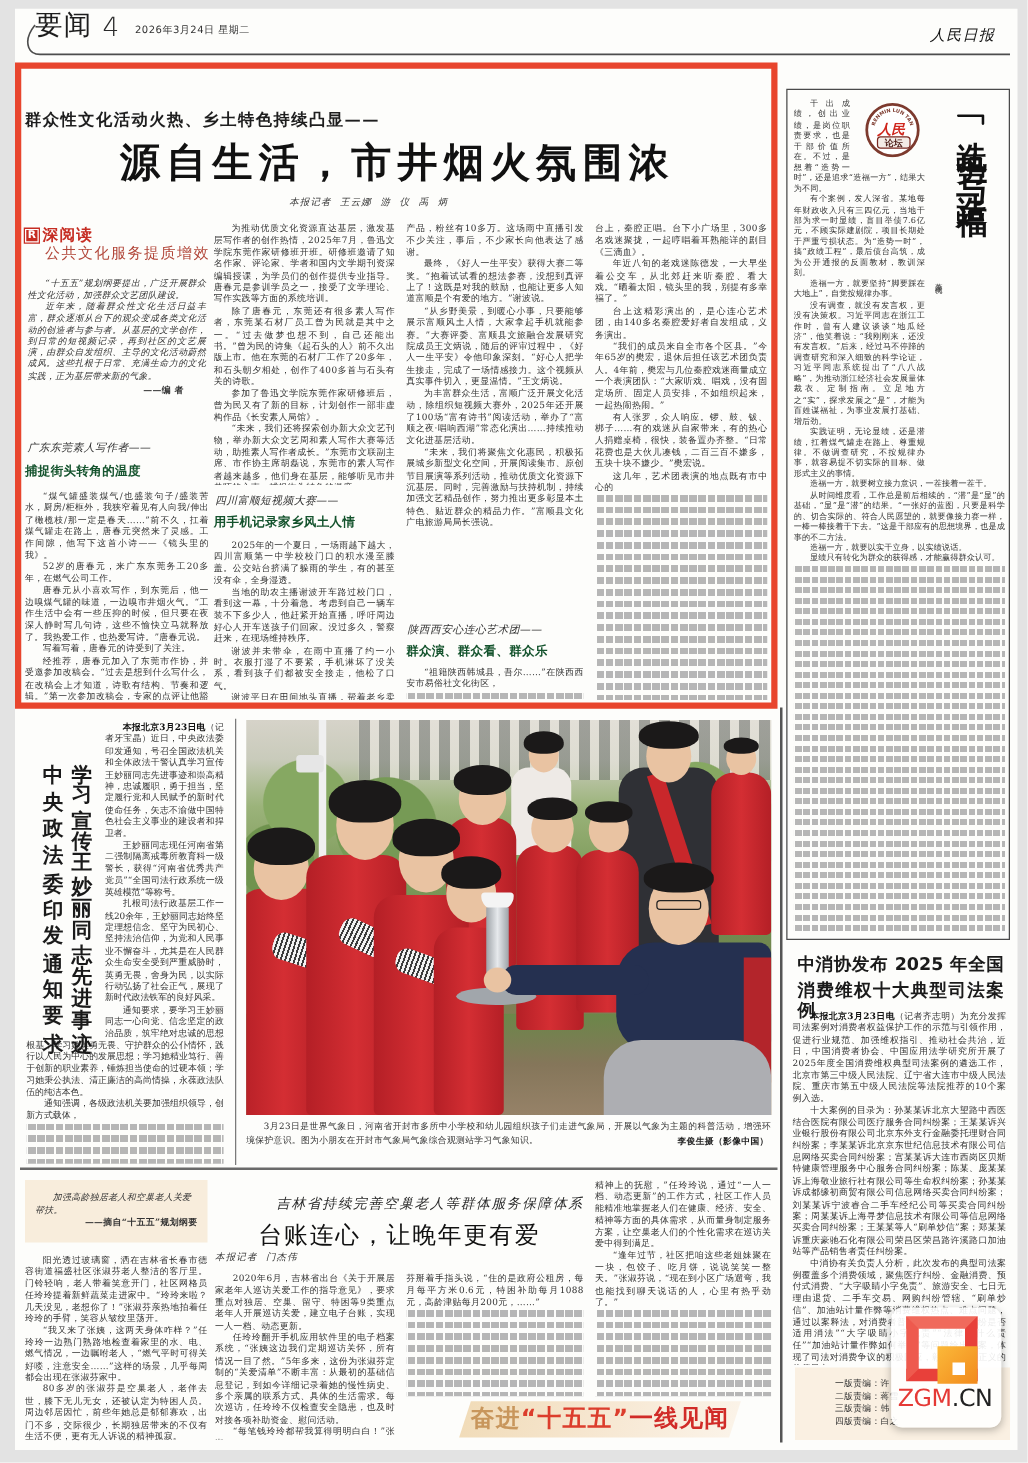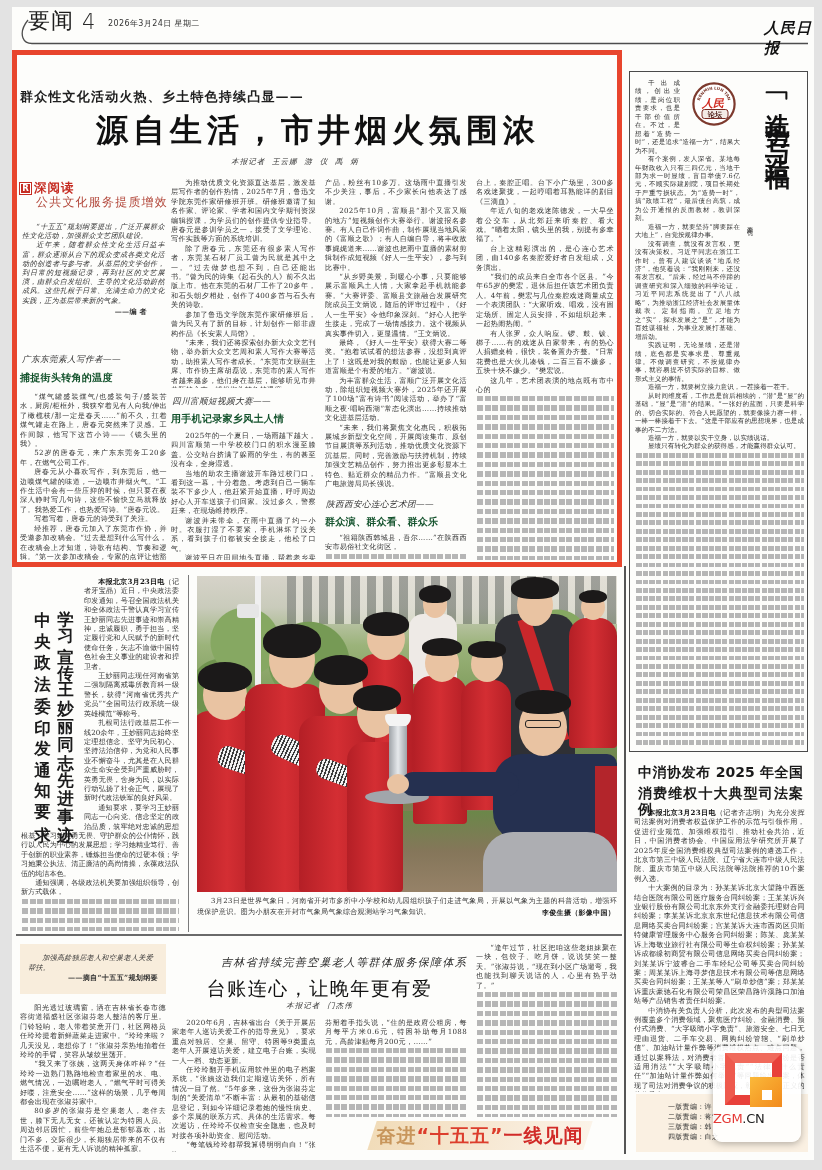--- a/index.html
+++ b/index.html
@@ -4,21 +4,21 @@
 <style>
 *{box-sizing:border-box;margin:0;padding:0}
 html,body{width:822px;height:1170px;overflow:hidden}
 body{position:relative;background:#e3e3e3;font-family:"DejaVu Serif",serif;color:#2b2b2b}
 .a{position:absolute}
 .paper{left:12px;top:7px;width:802px;height:1153px;background:#fdfdfb}
 
 .hdr-sec{left:28px;top:8px;font-family:"DejaVu Sans",sans-serif;font-size:22px;line-height:26px;letter-spacing:1px;color:#1d1d1d}
 .hdr-num{left:82px;top:10px;font-family:"DejaVu Sans",sans-serif;font-size:21px;line-height:24px;font-weight:300;color:#2a2a2a}
 .hdr-date{left:108px;top:19px;font-family:"DejaVu Sans",sans-serif;font-size:8px;line-height:10px;letter-spacing:.4px;color:#333}
-.hdr-mast{left:764px;top:18px;font-family:"Liberation Serif",serif;font-style:italic;font-weight:bold;font-size:15px;line-height:20px;letter-spacing:1px;color:#111}
+.hdr-mast{left:744px;top:18px;font-family:"Liberation Serif",serif;font-style:italic;font-weight:normal;font-size:12px;line-height:20px;letter-spacing:1px;color:#111}
 
 .hl{left:12px;top:50px;width:610px;height:517px;border:5px solid #e8452d;z-index:20;pointer-events:none}
 
 .lead-kicker{left:20px;top:89px;font-family:"DejaVu Serif",serif;font-weight:bold;font-size:13px;line-height:16px;letter-spacing:1.2px;color:#1e1e1e}
 .lead-head{left:20px;top:111px;width:596px;text-align:center;font-family:"DejaVu Sans",sans-serif;font-weight:bold;font-size:32px;line-height:38px;letter-spacing:5px;color:#111}
 .lead-byline{left:200px;top:157px;width:190px;text-align:center;font-size:7.5px;line-height:9px;font-style:italic;letter-spacing:1px;color:#333;white-space:pre}
 .dr{left:20px;top:181px;height:14px;display:flex;align-items:center}
 .dr-badge{width:11px;height:11px;background:#c62d23;color:#fff;font-family:"DejaVu Sans",sans-serif;font-weight:bold;font-size:8.5px;line-height:11px;text-align:center;box-shadow:inset 0 0 0 1px #fff,0 0 0 1px #c62d23;margin-right:3px}
 .dr-label{font-family:"DejaVu Sans",sans-serif;font-weight:bold;font-size:12.5px;line-height:14px;letter-spacing:1px;color:#c62d23}
 .dr-topic{left:36px;top:195px;font-family:"DejaVu Sans",sans-serif;font-size:12px;line-height:14px;letter-spacing:1.2px;color:#b2473a}
@@ -60,30 +60,30 @@
 .cm-author{left:746px;top:222px;writing-mode:vertical-rl;font-size:6px;line-height:8px;letter-spacing:1.5px;color:#444}
 .cm-logo{left:692px;top:82px;width:44px;height:44px}
 
 .ch{left:638px;width:165px;font-family:"DejaVu Sans",sans-serif;font-weight:bold;font-size:14px;line-height:16px;text-align:justify;text-align-last:justify;color:#1a1a1a}
 .ebox{left:636px;top:1094px;width:172px;height:58px;background:#faf0e2}
 .ebox div{position:absolute;left:32px;font-size:7px;line-height:9px;letter-spacing:.3px;color:#333;white-space:nowrap}
 .wm{left:713px;top:1046px;width:88px;height:96px;background:rgba(255,255,255,.9);border-radius:9px;box-shadow:0 2px 7px rgba(0,0,0,.28);z-index:30}
 .wm-frame{left:12px;top:7px;width:57px;height:52px;border:10px solid #e8403a;border-top-color:#f06a5c;border-left-color:#ee5a4e}
 .wm-sq{left:37px;top:31px;width:32px;height:30px;background:linear-gradient(135deg,#fbb93a,#f28a1c)}
 .wm-sq2{left:49px;top:44px;width:10px;height:10px;background:#fff}
-.wm-txt{left:0;top:64px;width:81px;text-align:left;font-family:"DejaVu Sans",sans-serif;font-size:13px;line-height:18px;letter-spacing:-.3px}
+.wm-txt{left:0;top:64px;width:81px;text-align:right;font-family:"DejaVu Sans",sans-serif;font-size:19px;line-height:18px;letter-spacing:-.3px}
 .wm-txt .r{color:#e53935}
 .wm-txt .k{color:#222}
 
 .qbox{left:20px;top:944px;width:146px;height:50px;background:#f8eddc;padding:9px 8px 0 8px;font-size:7.1px;line-height:9.5px;letter-spacing:.3px;color:#333}
 .qbox .q{font-style:italic;text-indent:2em}
 .qbox .s{text-align:right;font-weight:bold;margin-top:1px}
 .jk-kicker{left:172px;top:956px;width:295px;text-align:right;font-size:11px;line-height:13px;font-style:italic;letter-spacing:1.3px;color:#2a2a2a}
 .jk-head{left:172px;top:977px;width:295px;text-align:center;font-family:"DejaVu Sans",sans-serif;font-size:19px;line-height:23px;letter-spacing:1.5px;color:#111}
-.jk-by{left:172px;top:1001px;width:295px;text-align:center;font-size:7.5px;line-height:9px;font-style:italic;letter-spacing:1px;color:#333;white-space:pre}
+.jk-by{left:172px;top:1001px;width:295px;font-size:7.5px;line-height:9px;font-style:italic;letter-spacing:1px;color:#333;white-space:pre}
 .banner{left:372px;top:1121px;width:216px;height:29px}
 .banner-bg{position:absolute;left:0;top:0;width:216px;height:29px;background:linear-gradient(90deg,#f1dcb9 0%,#f6e6cf 45%,#fbf3e8 100%);transform:skewX(-18deg)}
 .banner-text{position:absolute;left:0;top:0;width:216px;text-align:center;font-family:"DejaVu Sans",sans-serif;font-weight:bold;font-size:19px;line-height:29px;letter-spacing:1px;white-space:nowrap}
 .b1{color:#c8965c}.b2{color:#dc3d2c}.b3{color:#d12b28}
 </style>
 </head>
 <body>
 
 <div class="a paper"></div>
 
@@ -132,23 +132,22 @@
 <div class="a st" style="left:171px;top:411px;width:145px">用手机记录家乡风土人情</div>
 <div class="t" style="left:171px;top:431px;width:145px;height:129px">
   <p>2025年的一个夏日，一场雨越下越大，四川富顺第一中学校校门口的积水漫至膝盖。公交站台挤满了躲雨的学生，有的甚至没有伞，全身湿透。</p>
   <p>当地的助农主播谢波开车路过校门口，看到这一幕，十分着急。考虑到自己一辆车装不下多少人，他赶紧开始直播，呼吁周边好心人开车送孩子们回家。没过多久，警察赶来，在现场维持秩序。</p>
   <p>谢波并未带伞，在雨中直播了约一小时。衣服打湿了不要紧，手机淋坏了没关系，看到孩子们都被安全接走，他松了口气。</p>
   <p>谢波平日在田间地头直播，帮着老乡卖农</p>
 </div>
 
 <div class="t" style="left:325px;top:178px;width:142px;height:315px">
   <p class="c">产品，粉丝有10多万。这场雨中直播引发不少关注，事后，不少家长向他表达了感谢。</p>
-  <p>2025年10月，富顺县“那个又富又顺的地方”短视频创作大赛举行。谢波报名参赛。有人自己作词作曲，制作展现当地风采的《富顺之歌》；有人自编自导，将丰收故事娓娓道来……谢波也把雨中直播的素材剪辑制作成短视频《好人一生平安》，参与到比赛中。</p>
+  <p>最终，《好人一生平安》获得大赛二等奖。“抱着试试看的想法参赛，没想到真评上了！这既是对我的鼓励，也能让更多人知道富顺是个有爱的地方。”谢波说。</p>
   <p>“从乡野美景，到暖心小事，只要能够展示富顺风土人情，大家拿起手机就能参赛。”大赛评委、富顺县文旅融合发展研究院成员王文炳说，随后的评审过程中，《好人一生平安》令他印象深刻。“好心人把学生接走，完成了一场情感接力。这个视频从真实事件切入，更显温情。”王文炳说。</p>
-  <p>最终，《好人一生平安》获得大赛二等奖。“抱着试试看的想法参赛，没想到真评上了！这既是对我的鼓励，也能让更多人知道富顺是个有爱的地方。”谢波说。</p>
   <p>为丰富群众生活，富顺广泛开展文化活动，除组织短视频大赛外，2025年还开展了100场“富有诗书”阅读活动，举办了“富顺之夜·唱响西湖”常态化演出……持续推动文化进基层活动。</p>
   <p>“未来，我们将聚焦文化惠民，积极拓展城乡新型文化空间，开展阅读集市、原创节目展演等系列活动，推动优质文化资源下沉基层。同时，完善激励与扶持机制，持续加强文艺精品创作，努力推出更多彰显本土特色、贴近群众的精品力作。”富顺县文化广电旅游局局长强说。</p>
 </div>
 <div class="a sk" style="left:326px;top:499px">陕西西安心连心艺术团——</div>
 <div class="a st" style="left:325px;top:514px;width:142px">群众演、群众看、群众乐</div>
 <div class="t" style="left:325px;top:533px;width:142px;height:27px">
   <p>“祖籍陕西韩城县，吾尔……”在陕西西安市易俗社文化街区，</p>
   <div class="fill"></div>
 </div>
 
@@ -165,21 +164,21 @@
 <div class="a hl"></div>
 
 <div class="a cbox"></div>
 <div class="t cm" style="left:635px;top:79px;width:169px;height:669px">
   <div class="cm-ft"></div>
   <div class="cm-fl"></div>
   <p>干出成绩，创出业绩，是岗位职责要求，也是干部价值所在。不过，是想着“造势一时”，还是追求“造福一方”，结果大为不同。</p>
   <p>有个案例，发人深省。某地每年财政收入只有三四亿元，当地干部为求一时显绩，盲目举债7.6亿元，不顾实际建剧院，项目长期处于严重亏损状态。为“造势一时”，搞“政绩工程”，最后债台高筑，成为公开通报的反面教材，教训深刻。</p>
   <p>造福一方，就要坚持“脚要踩在大地上”，自觉按规律办事。</p>
   <p>没有调查，就没有发言权，更没有决策权。习近平同志在浙江工作时，曾有人建议谈谈“地瓜经济”，他笑着说：“我刚刚来，还没有发言权。”后来，经过马不停蹄的调查研究和深入细致的科学论证，习近平同志系统提出了“八八战略”，为推动浙江经济社会发展量体裁衣、定制指南。立足地方之“实”，探求发展之“是”，才能为百姓谋福祉，为事业发展打基础、增后劲。</p>
-  <p>实践证明，无论显绩，还是潜绩，底色都是实事求是、尊重规律。不做调查研究，不按规律办事，就容易提不切实际的目标、做形式主义的事情。</p>
+  <p>实践证明，无论显绩，还是潜绩，扛着煤气罐走在路上、尊重规律。不做调查研究，不按规律办事，就容易提不切实际的目标、做形式主义的事情。</p>
   <p>造福一方，就要树立接力意识，一茬接着一茬干。</p>
   <p>从时间维度看，工作总是前后相续的，“潜”是“显”的基础，“显”是“潜”的结果。“一张好的蓝图，只要是科学的、切合实际的、符合人民愿望的，就要像接力赛一样，一棒一棒接着干下去。”这是干部应有的思想境界，也是成事的不二方法。</p>
   <p>造福一方，就要以实干立身，以实绩说话。</p>
   <p>显绩只有转化为群众的获得感，才能赢得群众认可。</p>
   <div class="fill"></div>
 </div>
 <svg class="a cm-logo" viewBox="0 0 44 44">
   <defs>
       <path id="arcp" d="M 7.5 22 A 14.5 14.5 0 0 1 36.5 22"></path>
     </defs>
@@ -319,20 +318,21 @@
 <div class="t" style="left:172px;top:1018px;width:144px;height:134px">
   <p>2020年6月，吉林省出台《关于开展居家老年人巡访关爱工作的指导意见》，要求重点对独居、空巢、留守、特困等9类重点老年人开展巡访关爱，建立电子台账，实现一人一档、动态更新。</p>
   <p>任玲玲翻开手机应用软件里的电子档案系统，“张姨这边我们定期巡访关怀，所有情况一目了然。”5年多来，这份为张淑芬定制的“关爱清单”不断丰富：从最初的基础信息登记，到如今详细记录着她的慢性病史、多个亲属的联系方式、具体的生活需求。每次巡访，任玲玲不仅检查安全隐患，也及时对接各项补助资金、慰问活动。</p>
   <p>“每笔钱玲玲都帮我算得明明白白！”张淑</p>
 </div>
 <div class="t" style="left:325px;top:1018px;width:142px;height:99px">
   <p class="c">芬掰着手指头说，“住的是政府公租房，每月每平方米0.6元，特困补助每月1088元，高龄津贴每月200元，……”</p>
   <div class="fill"></div>
 </div>
 <div class="t" style="left:476px;top:943px;width:141px;height:174px">
+  <p class="c">精神上的抚慰，”任玲玲说，通过“一人一档、动态更新”的工作方式，社区工作人员能精准地掌握老人们在健康、经济、安全、精神等方面的具体需求，从而量身制定服务方案，让空巢老人们的个性化需求在巡访关爱中得到满足。</p>
   <p>“逢年过节，社区把咱这些老姐妹聚在一块，包饺子、吃月饼，说说笑笑一整天。”张淑芬说，“现在到小区广场遛弯，我也能找到聊天说话的人，心里有热乎劲了。”</p>
   <div class="fill"></div>
 </div>
 
 <div class="a banner">
   <div class="banner-bg"></div>
   <div class="banner-text"><span class="b1">奋进</span><span class="b2">“十五五”</span><span class="b3">一线见闻</span></div>
 </div>
 
 </body></html>

